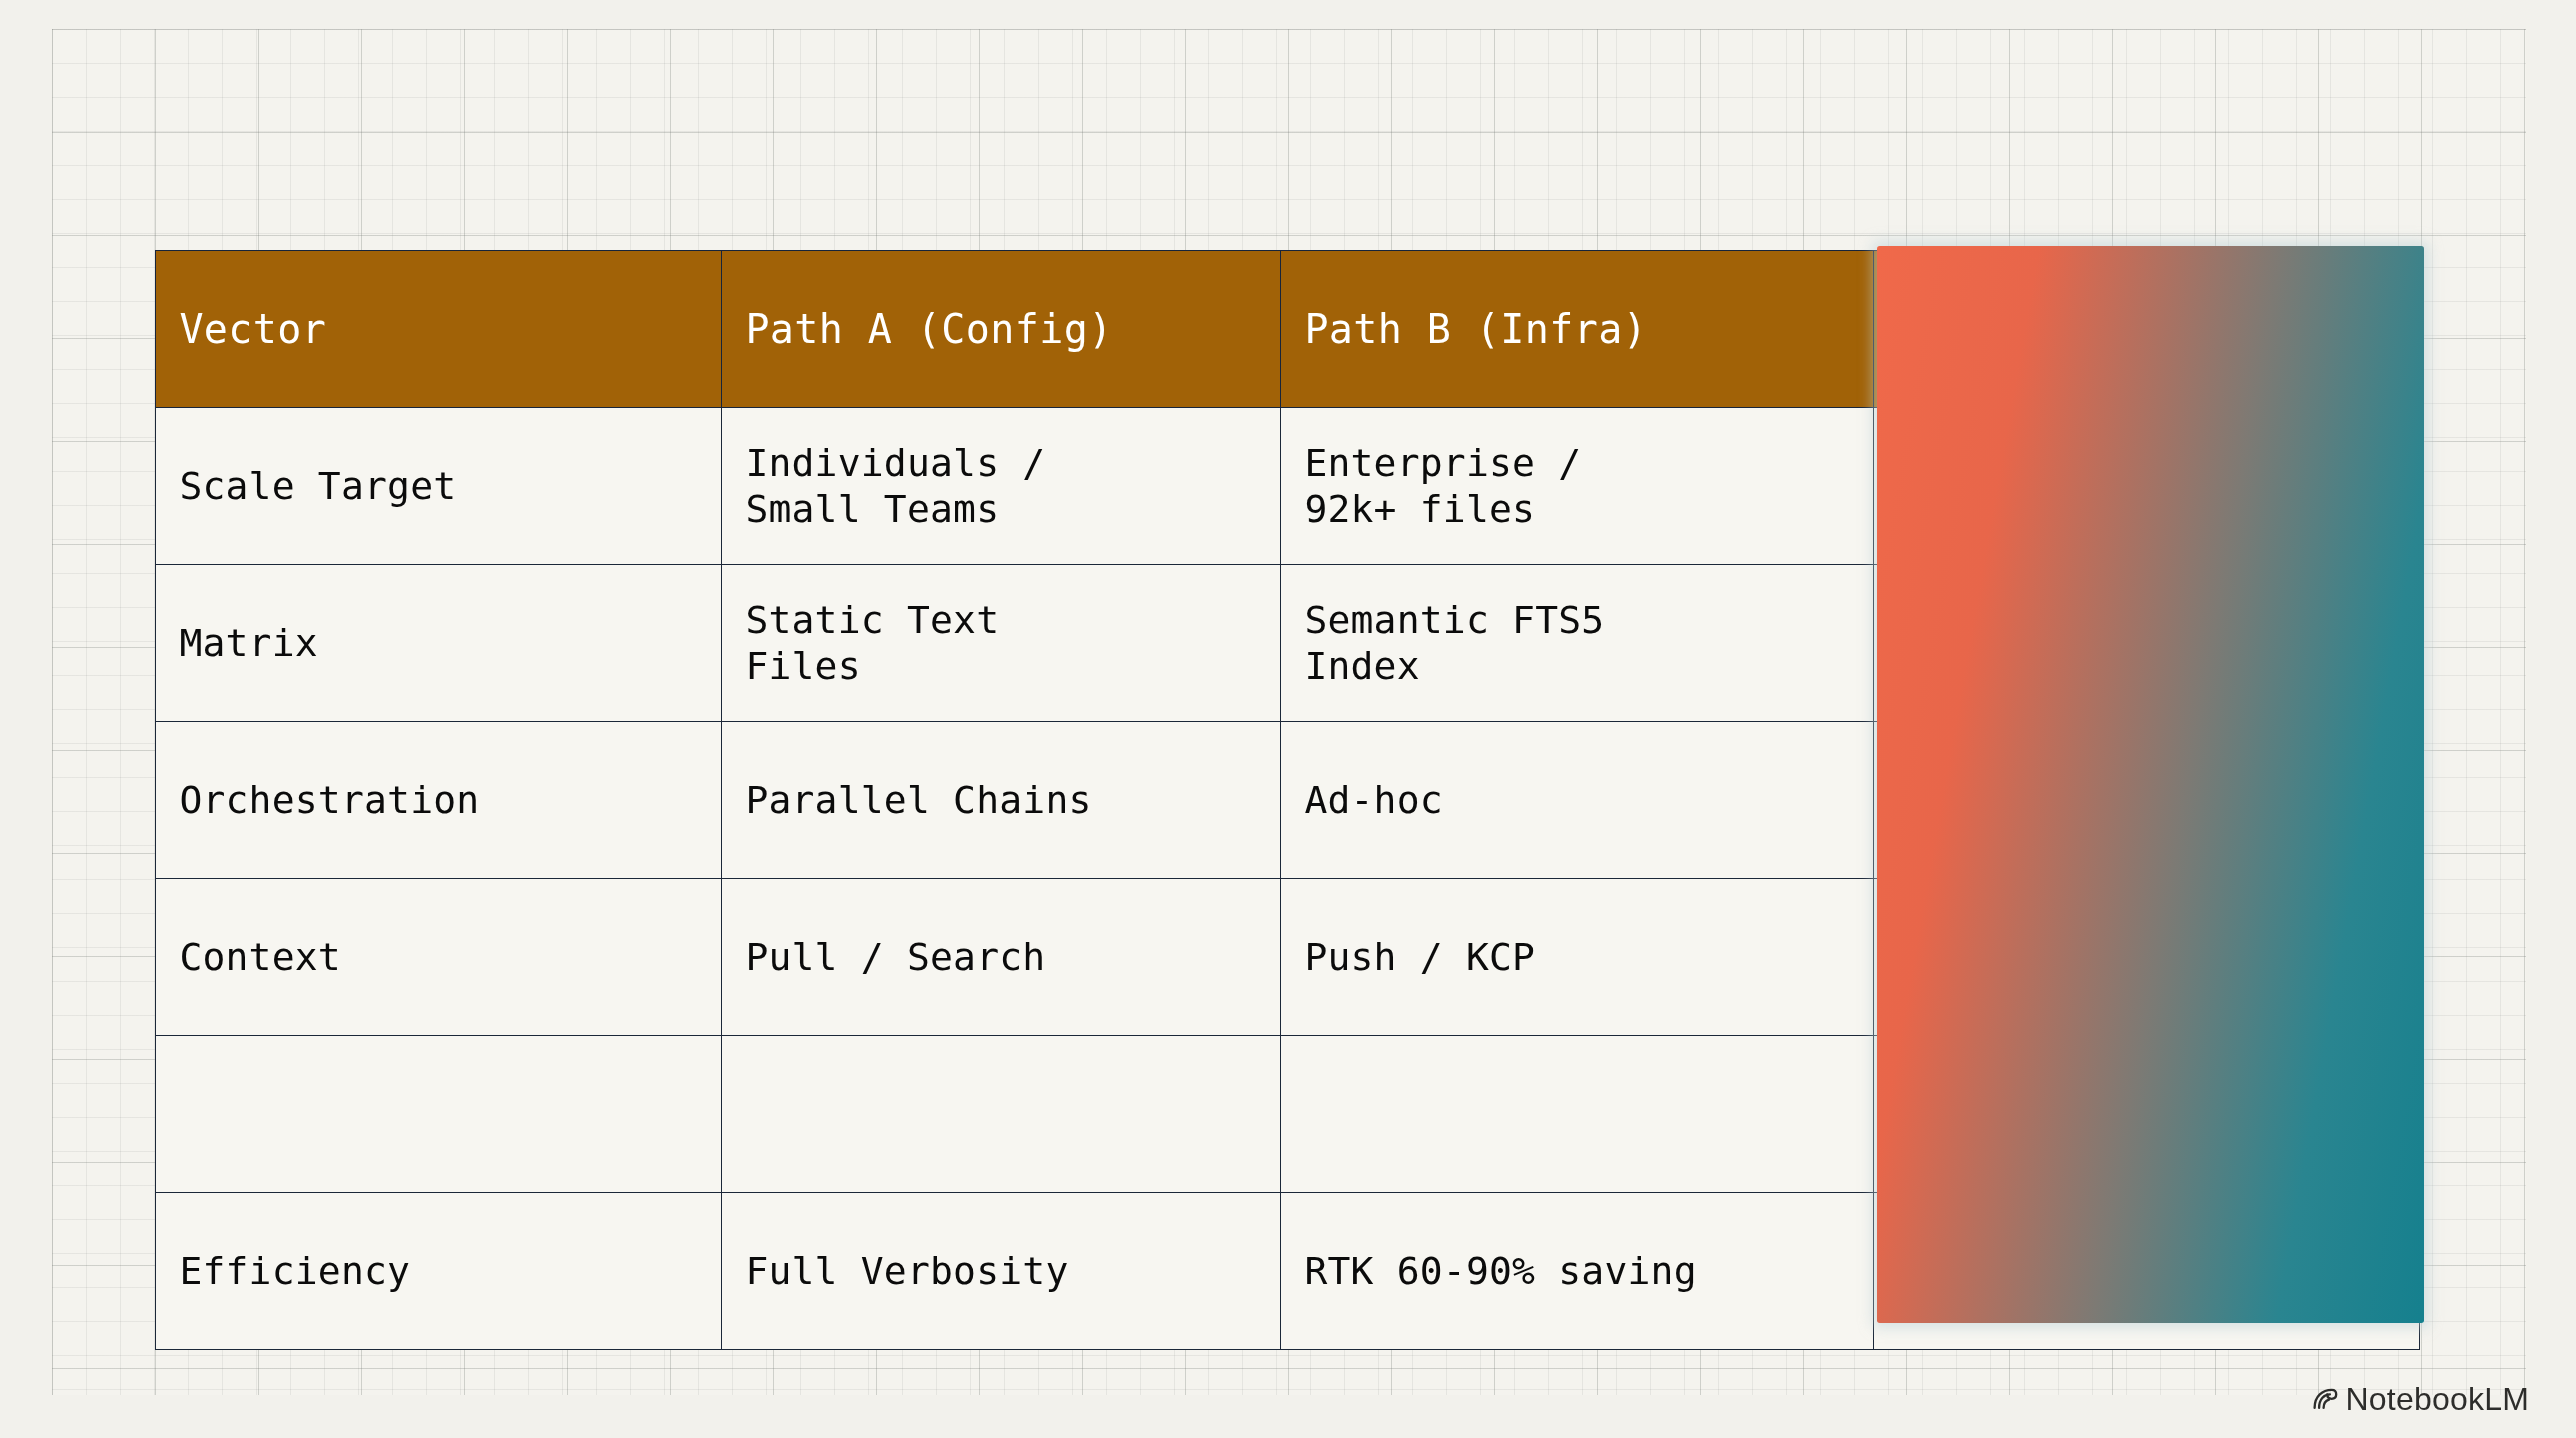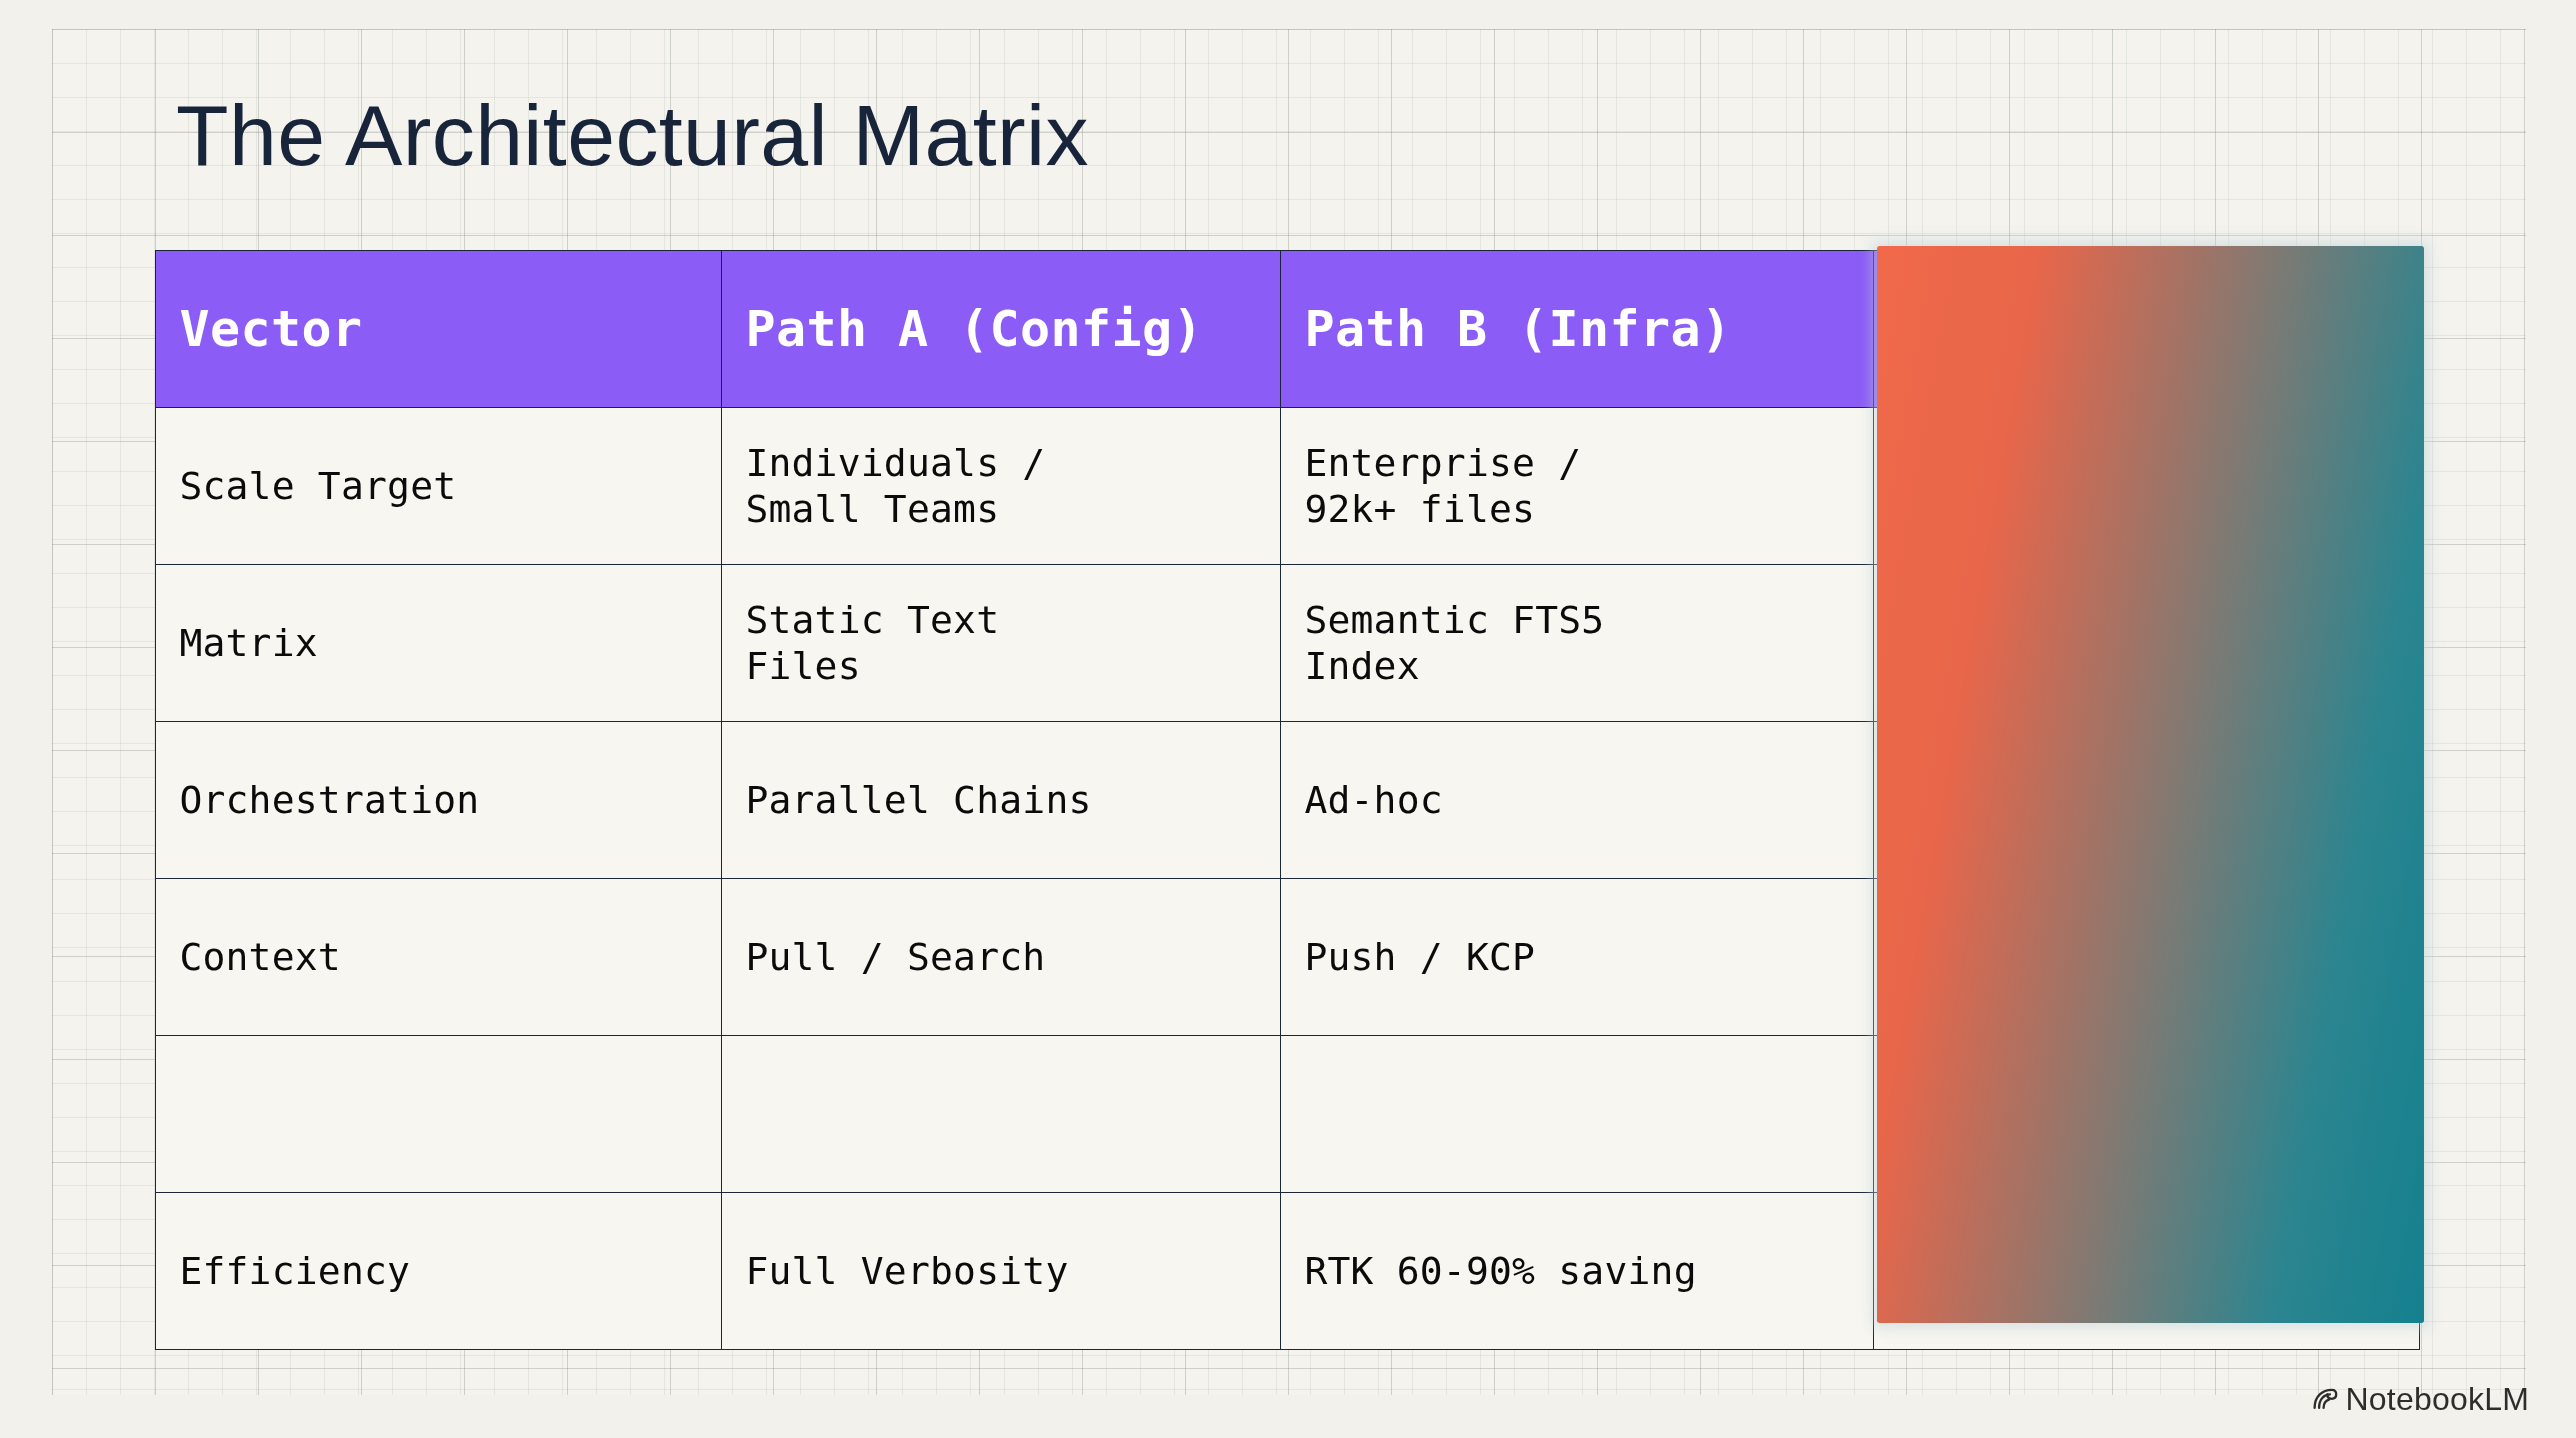--- a/index.html
+++ b/index.html
@@ -74,24 +74,24 @@
 
   #matrix-table th,
   #matrix-table td {
     border: 1.8px solid #1b2738;
     padding: 0 23.4px;
     vertical-align: middle;
     text-align: left;
   }
 
   #matrix-table thead th {
-    background: #8b5cf6;
+    background: #a16207;
     color: #ffffff;
-    font-weight: 700;
-    font-size: 50px;
+    font-weight: 400;
+    font-size: 40px;
     height: 156px;
     letter-spacing: 0.4px;
     border-color: #17243a;
   }
   #matrix-table thead th + th {
     border-left: 1.8px solid #5a6678;
   }
 
   #matrix-table tbody td {
     background: #f7f6f1;
@@ -139,21 +139,20 @@
   }
   #notebooklm-watermark svg { display: block; }
 </style>
 </head>
 <body>
 
 <div id="slide">
 
   <div id="graph-paper"></div>
 
-  <div id="page-title">The Architectural Matrix</div>
 
   <table id="matrix-table">
     <colgroup>
       <col class="c0">
         <col class="c1">
         <col class="c2">
         <col class="c3">
     </colgroup>
     <thead>
       <tr>

